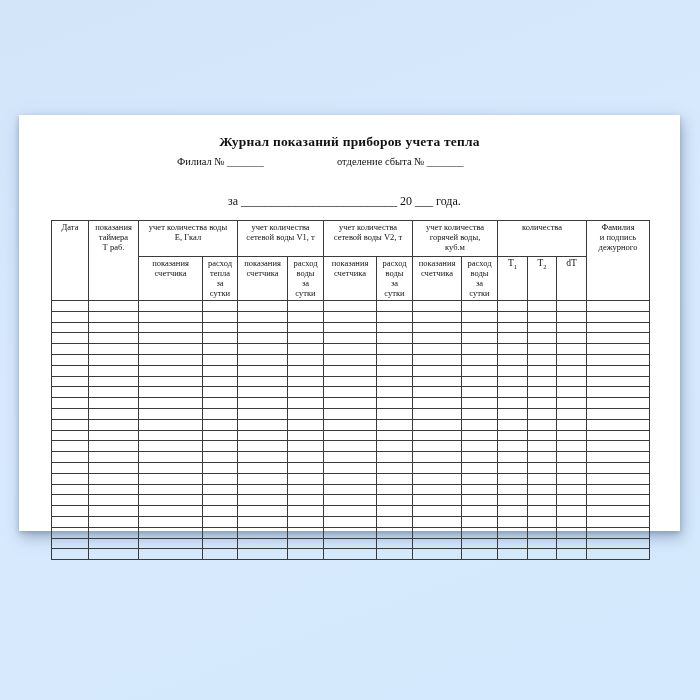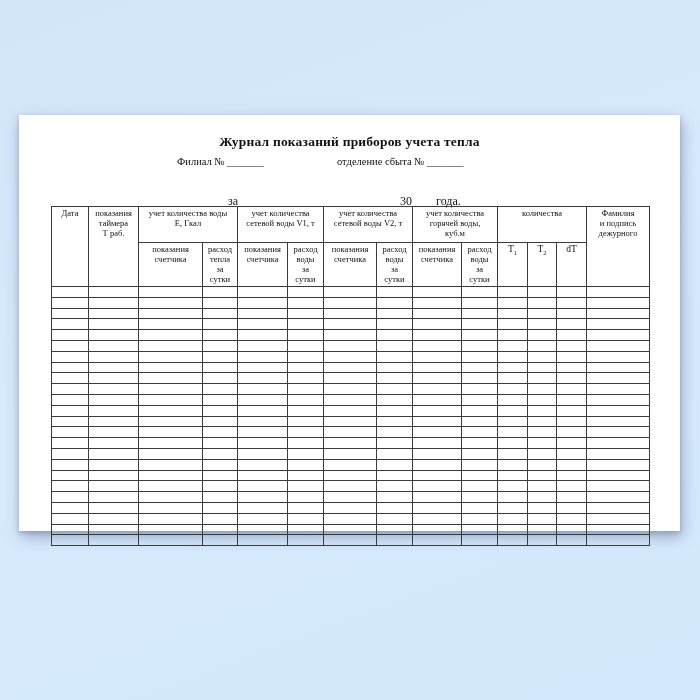--- a/index.html
+++ b/index.html
@@ -44,21 +44,21 @@
   }
   .l-filial    { top: 41px; left: 158px; }
   .l-sales     { top: 41px; left: 318px; }
   .l-address   { top: 54px; left: 135px; }
   .l-meters    { top: 67px; left: 146px; }
   .l-period    { top: 80px; left: 209px; font-size: 12px; }
 
   table.readings {
     position: absolute;
     left: 32px;
-    top: 91px;
+    top: 105px;
     width: 598px;
     border-collapse: collapse;
     table-layout: fixed;
   }
   .readings th, .readings td {
     border: 1px solid #3b3b3b;
     padding: 0;
   }
   .readings thead th {
     font-weight: normal;
@@ -91,21 +91,21 @@
 <div class="page">
 
   <div class="doc-title">Журнал показаний приборов учета тепла</div>
 
   <div class="hline l-filial">Филиал № _______</div>
 
   <div class="hline l-sales">отделение сбыта № _______</div>
 
 
 
-  <div class="hline l-period">за __________________________ 30 ___ года.</div>
+  <div class="hline l-period">за __________________________ 20 ___ года.</div>
 
   <table class="readings">
     <colgroup>
       <col style="width:37px">
         <col style="width:50px">
       <col style="width:64px">
         <col style="width:35px">
       <col style="width:50px">
         <col style="width:36px">
       <col style="width:53px">

